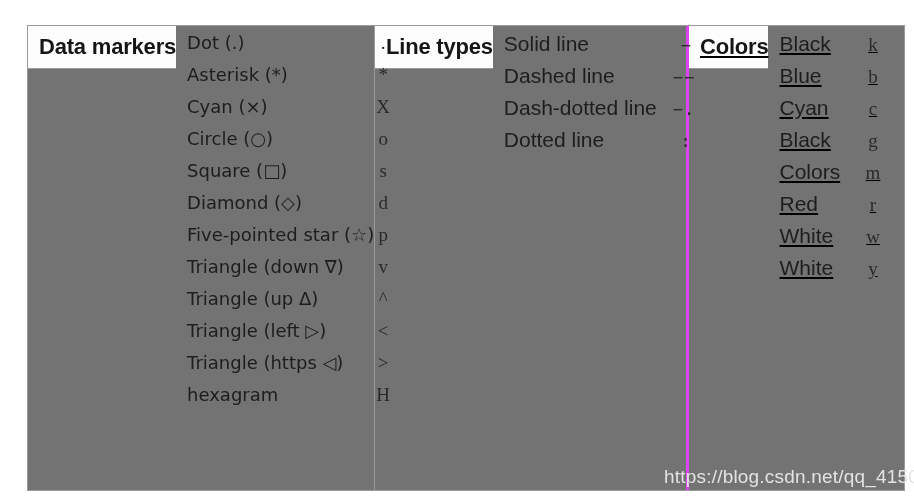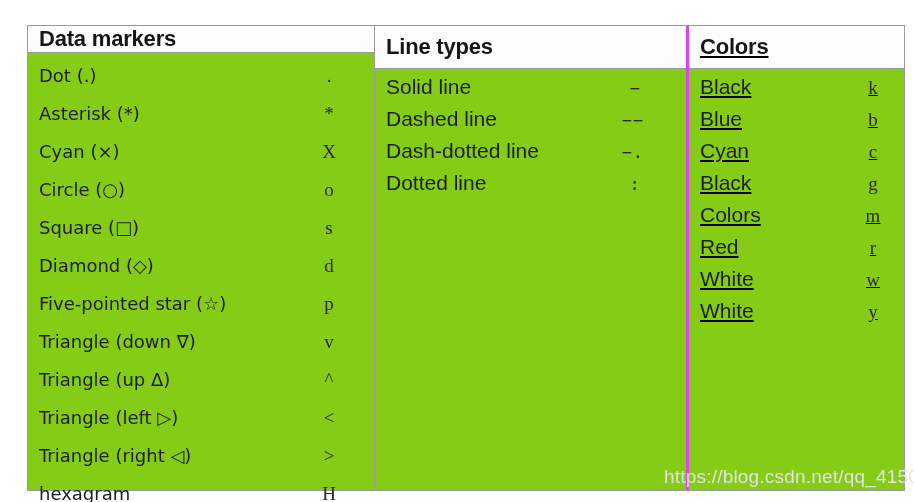--- a/index.html
+++ b/index.html
@@ -26,22 +26,22 @@
     box-sizing: border-box;
     border: 1px solid #9a9a9a;
     background: #ffffff;
     display: flex;
     align-items: stretch;
   }
 
   .col {
     box-sizing: border-box;
     display: flex;
-    flex-direction: column;
-    background: #84cc16;
+    flex-direction: row;
+    background: #737373;
   }
   .col-markers  { width: 347px; border-right: 1px solid #9a9a9a; }
   .col-lines    { width: 314px; border-right: 3px solid #d946ef; }
   .col-colors   { flex: 1 1 auto; text-decoration: underline; }
 
   
   .col-head {
     height: 43px;
     box-sizing: border-box;
     border-bottom: 1px solid #9a9a9a;
@@ -82,22 +82,22 @@
     font-family: "Liberation Serif", "DejaVu Serif", serif;
     font-size: 19px;
     color: #2a2a2a;
     white-space: pre;
     flex: 0 0 auto;
     text-align: center;
     min-width: 18px;
   }
 
   
-  .col-markers .row { padding-right: 36px; margin-top: 6px; }
-  .col-lines   .row { padding-right: 42px; }
+  .col-markers .row { padding-right: 36px; }
+  .col-lines   .row { padding-right: 42px; gap: 16px; }
   .col-colors  .row { padding-right: 22px; }
 
   .col-lines .row-label,
   .col-colors .row-label { font-size: 21px; }
 
   .glyph {
     font-family: "DejaVu Sans", sans-serif;
     font-size: 18px;
     line-height: 1;
   }
@@ -166,21 +166,21 @@
       </div>
       <div class="row">
         <span class="row-label glyph">Triangle (up Δ)</span>
         <span class="row-code">^</span>
       </div>
       <div class="row">
         <span class="row-label glyph">Triangle (left ▷)</span>
         <span class="row-code">&lt;</span>
       </div>
       <div class="row">
-        <span class="row-label glyph">Triangle (right ◁)</span>
+        <span class="row-label glyph">Triangle (https ◁)</span>
         <span class="row-code">&gt;</span>
       </div>
       <div class="row">
         <span class="row-label glyph">hexagram</span>
         <span class="row-code">H</span>
       </div>
     </div>
   </div>
 
   <div class="col col-lines">

